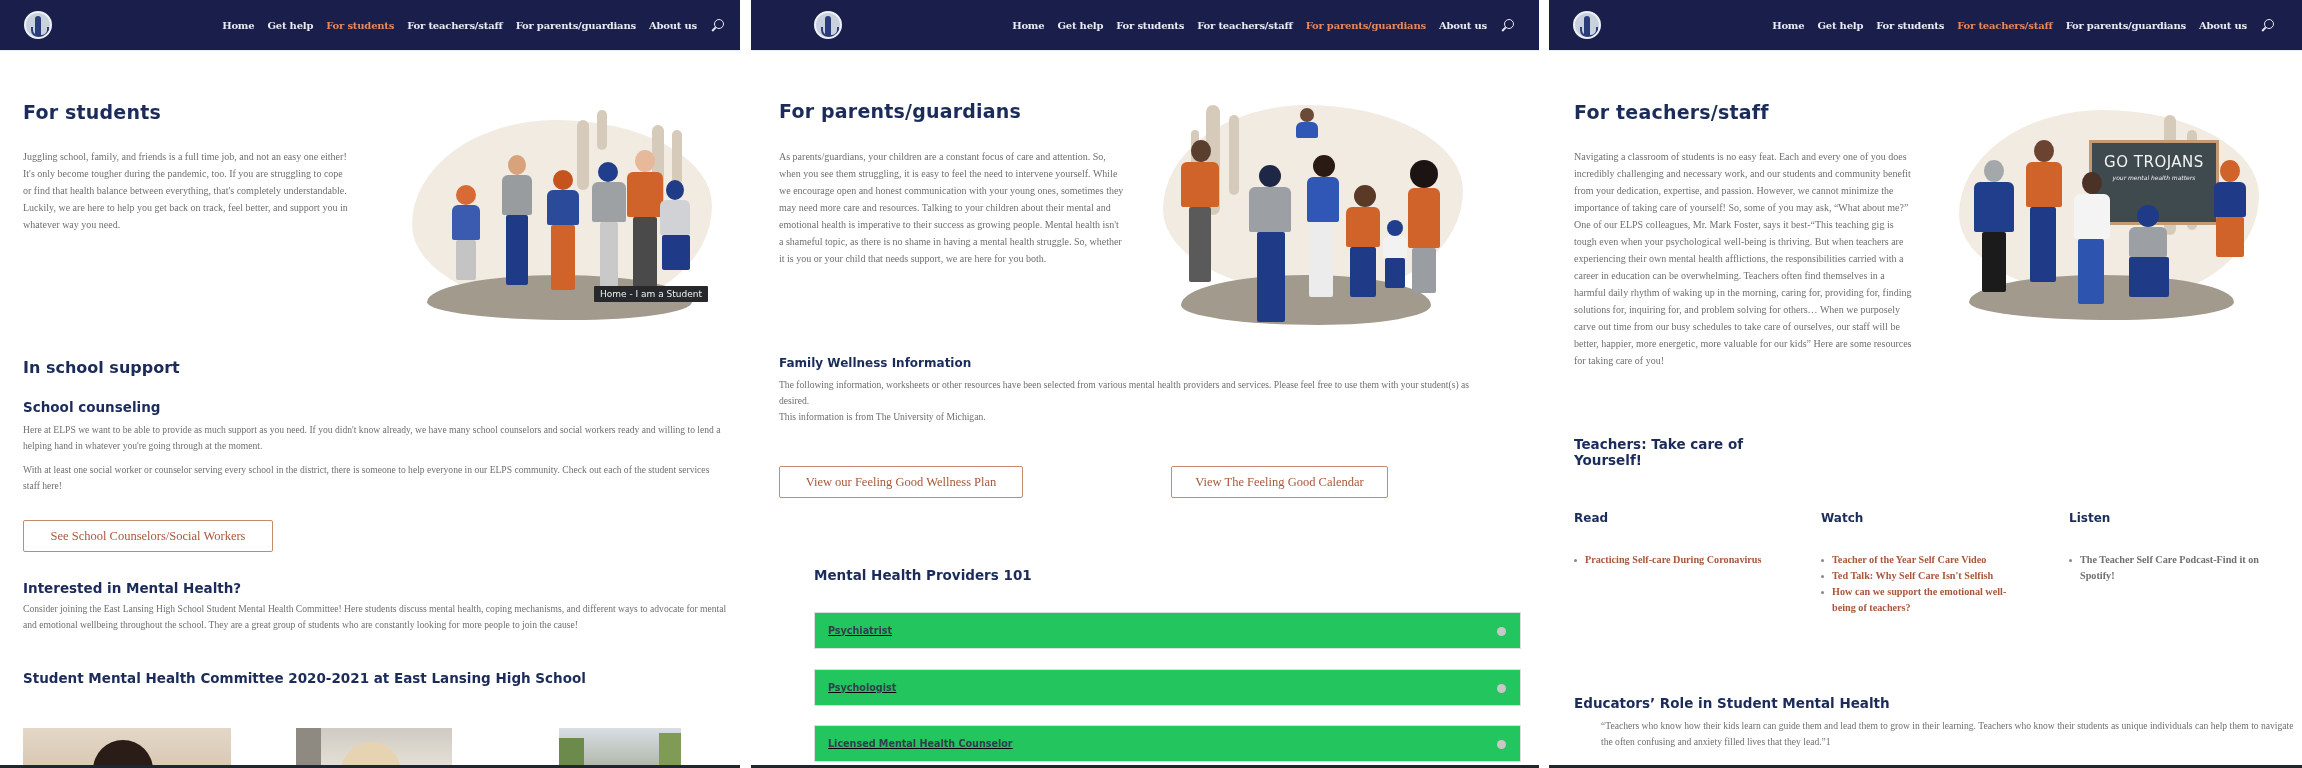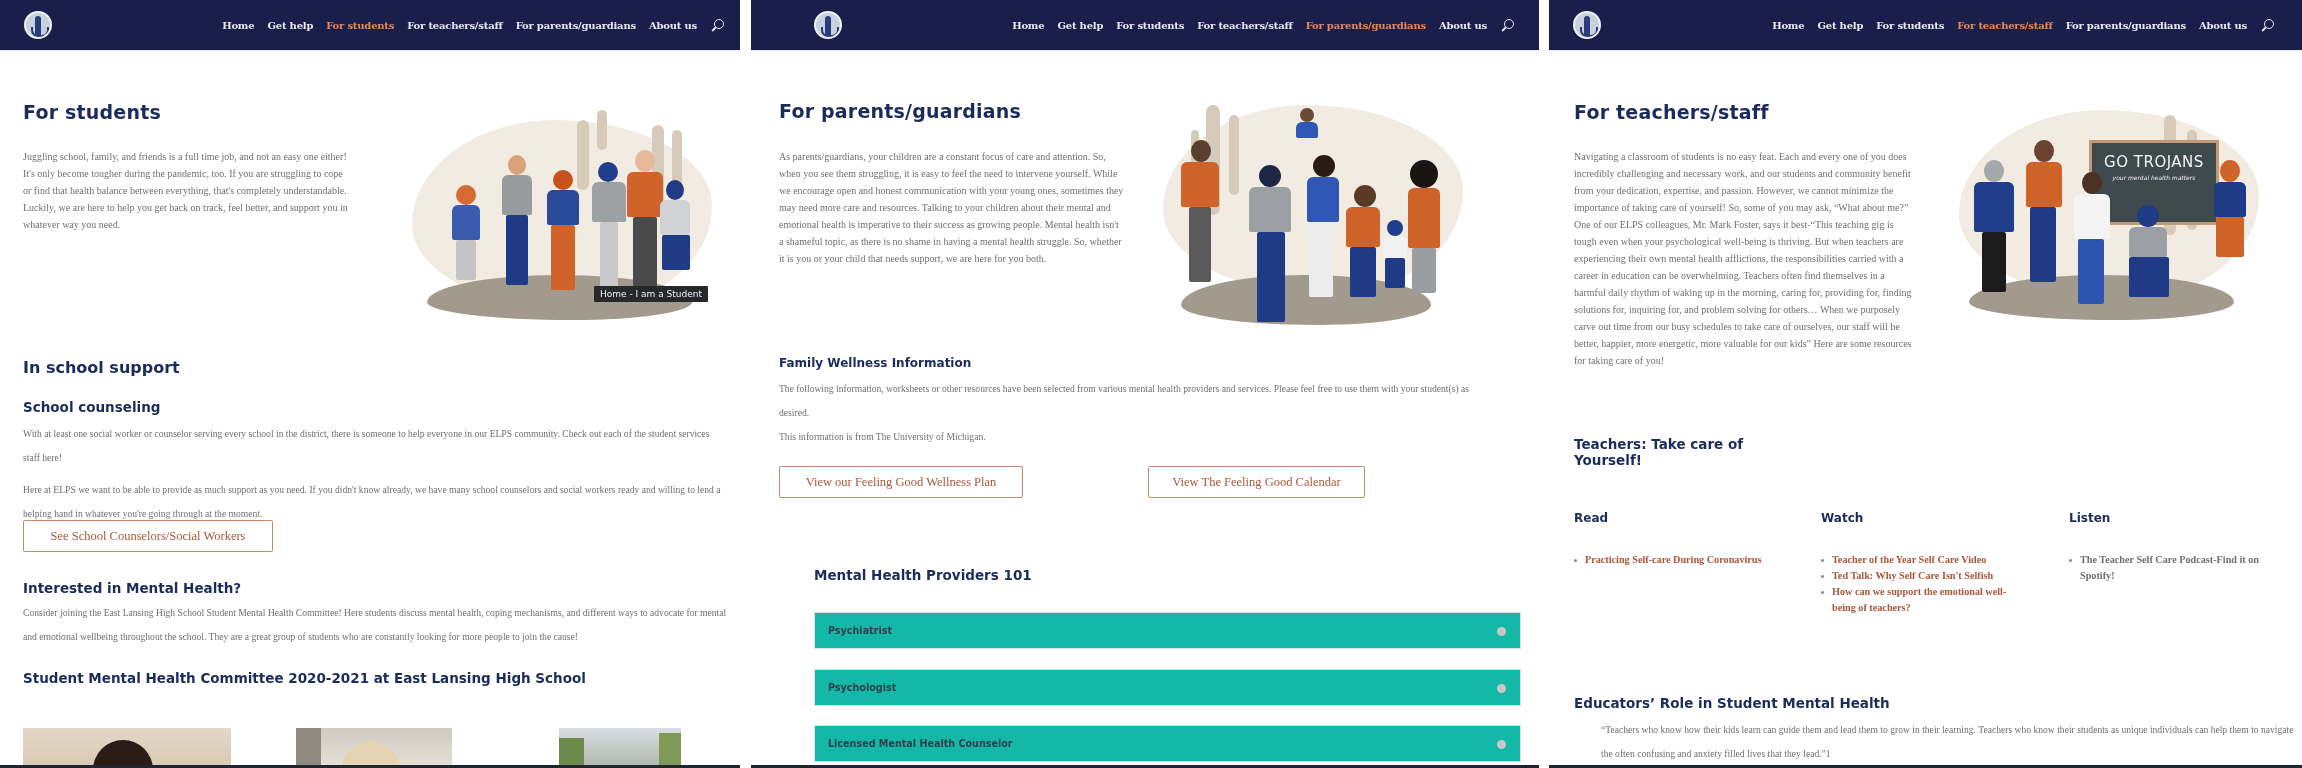--- a/index.html
+++ b/index.html
@@ -26,21 +26,21 @@
   .search-icon { margin-left: 13px; width: 14px; height: 14px; position: relative; cursor: pointer; }
   .search-icon::before { content: ""; position: absolute; right: 0; top: 0; width: 8px; height: 8px; border: 1.5px solid #e9ebf4; border-radius: 50%; }
   .search-icon::after { content: ""; position: absolute; left: 2px; bottom: 1px; width: 5px; height: 1.5px; background: #e9ebf4; transform: rotate(-45deg); transform-origin: left; }
 
   
   .h1 { position: absolute; font-family: "DejaVu Sans", sans-serif; font-weight: bold; font-size: 19px; color: #1b2b5a; letter-spacing: 0.2px; }
   .h2 { position: absolute; font-family: "DejaVu Sans", sans-serif; font-weight: bold; font-size: 16px; color: #1b2b5a; }
   .h3 { position: absolute; font-family: "DejaVu Sans", sans-serif; font-weight: bold; font-size: 13.5px; color: #1b2b5a; }
   .h4 { position: absolute; font-family: "DejaVu Sans", sans-serif; font-weight: bold; font-size: 12px; color: #1b2b5a; }
   .body-text { position: absolute; font-family: "Liberation Serif", serif; font-size: 10px; line-height: 17px; color: #6f6f6f; }
-  .body-text.dense { font-size: 9.6px; line-height: 24px; }
+  .body-text.dense { font-size: 9.6px; line-height: 16px; }
   .body-text p + p { margin-top: 8px; }
 
   .btn { position: absolute; height: 32px; border: 1.5px solid #c48a6c; border-radius: 2px; background: #fff; font-family: "Liberation Serif", serif; font-size: 12.5px; color: #a7573b; display: flex; align-items: center; justify-content: center; cursor: pointer; white-space: nowrap; }
 
   
   .illus { position: absolute; }
   .illus .blob { position: absolute; background: #f1ebe1; border-radius: 48% 52% 45% 55% / 55% 45% 55% 45%; }
   .illus .floor { position: absolute; background: #a29a8d; border-radius: 50% 50% 45% 55% / 60% 60% 40% 40%; }
   .illus .stroke { position: absolute; background: #d6cbbb; border-radius: 8px; }
   .fig { position: absolute; }
@@ -48,21 +48,21 @@
   .fig .torso { position: absolute; border-radius: 6px 6px 2px 2px; }
   .fig .legs { position: absolute; border-radius: 2px; }
   .tooltip { position: absolute; background: #26282c; color: #f2f2f2; font-family: "DejaVu Sans", sans-serif; font-size: 9px; padding: 3px 6px; border-radius: 1px; white-space: nowrap; }
 
   .board { position: absolute; background: #3f4a4f; border: 3px solid #c49a75; color: #f3f3f3; text-align: center; font-family: "DejaVu Sans", sans-serif; }
   .board .big { font-size: 15px; margin-top: 10px; letter-spacing: 0.5px; }
   .board .small { font-size: 6px; margin-top: 3px; font-style: italic; }
 
   
   .photo { position: absolute; top: 728px; height: 40px; }
-  .acc-item { position: absolute; left: 0; width: 707px; height: 37px; background: #14b8a6; border: 1px solid #dedede; display: flex; align-items: center; padding-left: 13px; cursor: pointer; }
+  .acc-item { position: absolute; left: 0; width: 707px; height: 37px; background: #22c55e; border: 1px solid #dedede; display: flex; align-items: center; padding-left: 13px; cursor: pointer; text-decoration: underline; }
   .acc-title { font-family: "DejaVu Sans", sans-serif; font-weight: bold; font-size: 9.6px; color: #333c4d; }
   .acc-toggle { position: absolute; right: 14px; top: 14px; width: 9px; height: 9px; border-radius: 50%; background: #c8c8c8; }
   .res-list { position: absolute; list-style: none; font-family: "Liberation Serif", serif; font-size: 10.2px; line-height: 16px; }
   .res-list li { position: relative; padding-left: 11px; font-weight: bold; }
   .res-list li::before { content: ""; position: absolute; left: 0; top: 7px; width: 3px; height: 3px; border-radius: 50%; background: #888; }
   .res-list li.link { color: #a7573b; cursor: pointer; }
   .res-list li.plain { color: #6f6f6f; }
 </style>
 </head>
 <body>
@@ -120,22 +120,22 @@
       <div class="head" style="left:6px; top:0; width:18px; height:20px; background:#213c86;"></div>
       <div class="torso" style="left:0; top:20px; width:30px; height:35px; background:#d0d2d5;"></div>
       <div class="legs" style="left:2px; top:55px; width:28px; height:35px; background:#1f3a87;"></div>
     </div>
     <div class="tooltip" style="left:192px; top:186px;">Home - I am a Student</div>
   </div>
 
   <div class="h2" style="left:23px; top:358px;">In school support</div>
   <div class="h3" style="left:23px; top:399px;">School counseling</div>
   <div class="body-text dense" style="left:23px; top:422px; width:705px;">
+    <p>Here at ELPS we want to be able to provide as much support as you need. If you didn't know already, we have many school counselors and social workers ready and willing to lend a helping hand in whatever you're going through at the moment.</p>
     <p>With at least one social worker or counselor serving every school in the district, there is someone to help everyone in our ELPS community. Check out each of the student services staff here!</p>
-    <p>Here at ELPS we want to be able to provide as much support as you need. If you didn't know already, we have many school counselors and social workers ready and willing to lend a helping hand in whatever you're going through at the moment.</p>
   </div>
   <div class="btn" style="left:23px; top:520px; width:250px;">See School Counselors/Social Workers</div>
 
   <div class="h3" style="left:23px; top:580px;">Interested in Mental Health?</div>
   <div class="body-text dense" style="left:23px; top:601px; width:705px;">Consider joining the East Lansing High School Student Mental Health Committee! Here students discuss mental health, coping mechanisms, and different ways to advocate for mental and emotional wellbeing throughout the school. They are a great group of students who are constantly looking for more people to join the cause!</div>
   <div class="h3" style="left:23px; top:670px;">Student Mental Health Committee 2020-2021 at East Lansing High School</div>
 
   <div class="photo" style="left:23px; width:208px; background:linear-gradient(180deg,#e3d7c6,#d9c9b4);">
     <div style="position:absolute; left:70px; top:12px; width:60px; height:40px; border-radius:30px 30px 0 0; background:#2a1d18;"></div>
   </div>
@@ -210,21 +210,21 @@
       <div class="legs" style="left:6px; top:88px; width:24px; height:45px; background:#9a9ea2;"></div>
     </div>
   </div>
 
   <div class="h4" style="left:28px; top:356px;">Family Wellness Information</div>
   <div class="body-text dense" style="left:28px; top:377px; width:700px;">
     <div>The following information, worksheets or other resources have been selected from various mental health providers and services. Please feel free to use them with your student(s) as desired.</div>
     <div>This information is from The University of Michigan.</div>
   </div>
   <div class="btn" style="left:28px; top:466px; width:244px;">View our Feeling Good Wellness Plan</div>
-  <div class="btn" style="left:397px; top:466px; width:217px;">View The Feeling Good Calendar</div>
+  <div class="btn" style="left:420px; top:466px; width:217px;">View The Feeling Good Calendar</div>
 
   <div class="h3" style="left:63px; top:567px;">Mental Health Providers 101</div>
   <div class="acc-item" style="left:63px; top:612px; position:absolute; width:707px;">
     <span class="acc-title">Psychiatrist</span>
     <span class="acc-toggle"></span>
   </div>
   <div class="acc-item" style="left:63px; top:669px; position:absolute; width:707px;">
     <span class="acc-title">Psychologist</span>
     <span class="acc-toggle"></span>
   </div>

